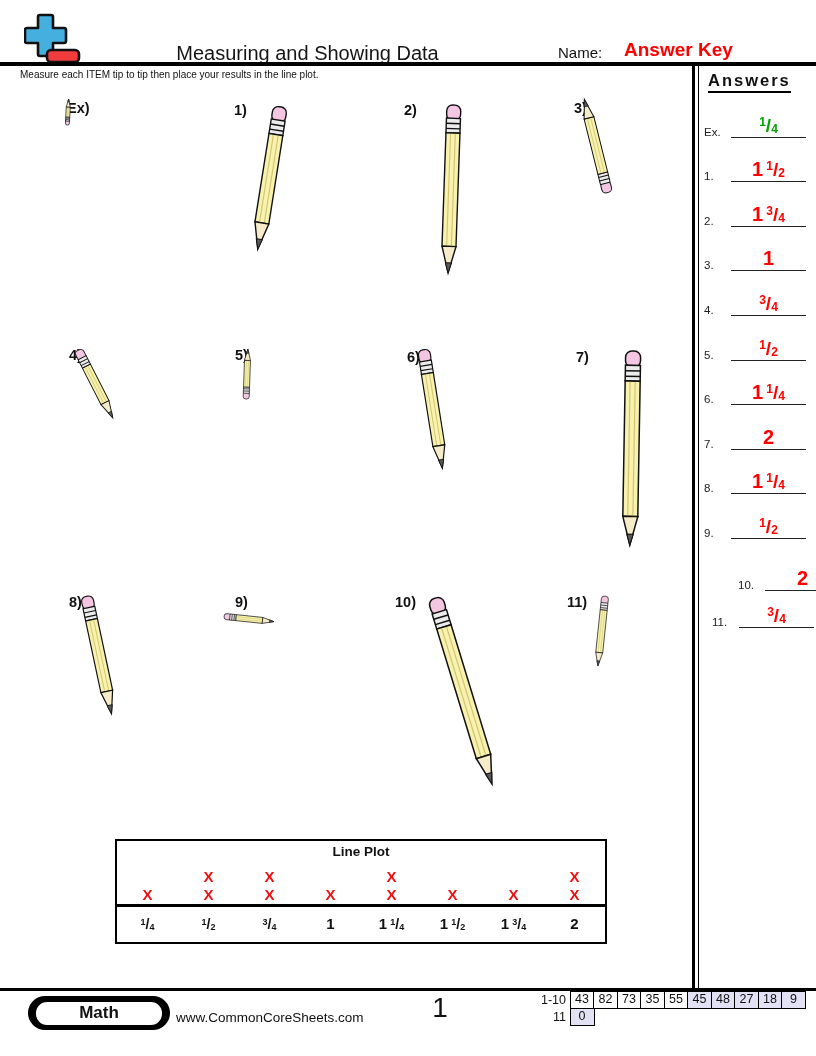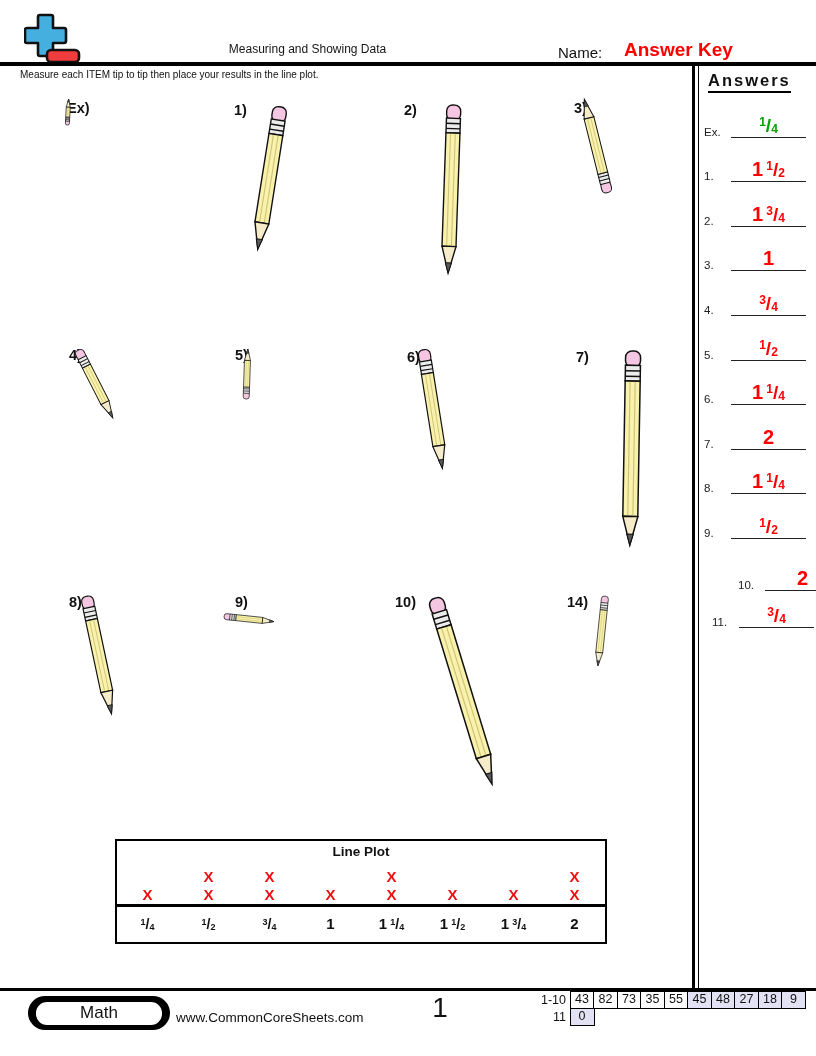--- a/index.html
+++ b/index.html
@@ -2,21 +2,21 @@
 <html><head>
 <meta charset="utf-8">
 <style>
   html,body{margin:0;padding:0;background:#fff;}
   .page{position:relative;width:816px;height:1056px;background:#fff;overflow:hidden;
         font-family:"Liberation Sans",sans-serif;color:#111;}
 
   
   .logo{position:absolute;left:24px;top:13px;}
   .title{position:absolute;left:155px;top:42px;width:305px;text-align:center;
-         font-size:12px;font-weight:normal;color:#151515;}
+         font-size:20px;font-weight:normal;color:#151515;}
   .name-label{position:absolute;left:558px;top:44px;font-size:15px;}
   .name-value{position:absolute;left:624px;top:39px;font-size:19px;font-weight:bold;color:#fe0000;}
   .head-rule{position:absolute;left:0;top:62px;width:816px;height:4px;background:#000;}
   .instruction{position:absolute;left:20px;top:69px;width:660px;font-size:10px;font-weight:normal;}
 
   
   .p-label{position:absolute;font-size:14.5px;font-weight:bold;margin-left:39px;}
   .pencil-svg{position:absolute;overflow:visible;}
 
   
@@ -45,21 +45,21 @@
   .plot-col{flex:1;display:flex;flex-direction:column;align-items:center;justify-content:flex-end;}
   .xmark{font-size:15px;font-weight:bold;line-height:18px;}
   .plot-labels{display:flex;height:33px;align-items:center;}
   .plot-lab{flex:1;text-align:center;font-weight:bold;font-size:15px;}
 
   
   .foot-rule{position:absolute;left:0;top:988px;width:816px;height:3px;background:#000;}
   .math-pill{position:absolute;left:28px;top:996px;width:142px;height:34px;background:#000;border-radius:17px;}
   .math-oval{position:absolute;left:6px;right:6px;top:3.5px;bottom:3.5px;background:#fff;
              border:2.5px solid #000;border-radius:13px;display:flex;align-items:center;
-             justify-content:center;font-size:17px;font-weight:normal;}
+             justify-content:center;font-size:17px;font-weight:bold;}
   .site{position:absolute;left:176px;top:1010px;font-size:13.5px;}
   .page-num{position:absolute;left:418px;top:992px;width:44px;text-align:center;font-size:28px;}
   .grading{position:absolute;left:534px;top:991px;}
   .grade-row{display:flex;align-items:stretch;height:18px;}
   .grade-row.second{margin-top:-1.5px;}
   .grade-label{width:32px;text-align:right;padding-right:5px;font-size:12.5px;line-height:18px;}
   .grade-cell{width:23px;border:1.5px solid #000;margin-left:-1.5px;text-align:center;
               font-size:12.5px;line-height:15px;background:#fff;}
 </style>
 </head>
@@ -225,21 +225,21 @@
       <rect x="0" y="14.25" width="15" height="15.75" fill="#ececec"></rect>
       <line x1="0" y1="19.7625" x2="15" y2="19.7625"></line>
       <line x1="0" y1="25.275" x2="15" y2="25.275"></line>
       <rect x="0" y="30" width="15" height="135.5" fill="#f8f2ac"></rect>
       <line x1="4.95" y1="31" x2="4.95" y2="164.5" stroke="#cfc378" stroke-width="1.2000000000000002"></line>
       <line x1="10.05" y1="31" x2="10.05" y2="164.5" stroke="#cfc378" stroke-width="1.2000000000000002"></line>
       <polygon points="0,165.5 15,165.5 7.5,194" fill="#f6ecca"></polygon>
       <polygon points="4.2,183.17 10.8,183.17 7.5,194" fill="#58595b" stroke-width="1.0499999999999998"></polygon>
     </g>
       </svg>
-      <div class="p-label" style="left: 528px; top: 594px;">14)</div>
+      <div class="p-label" style="left: 528px; top: 594px;">11)</div>
       <svg class="pencil-svg" width="19" height="82" style="left:591.5px;top:590px;transform:rotate(6deg);transform-origin:center center;">
     <g transform="translate(6,6)" stroke="#111111" stroke-width="0.7000000000000001">
       <rect x="0" y="0" width="7" height="8.649999999999999" rx="2.94" fill="#f4c6e2"></rect>
       <rect x="0" y="6.6499999999999995" width="7" height="7.3500000000000005" fill="#ececec"></rect>
       <line x1="0" y1="9.2225" x2="7" y2="9.2225"></line>
       <line x1="0" y1="11.795" x2="7" y2="11.795"></line>
       <rect x="0" y="14" width="7" height="42.7" fill="#f8f2ac"></rect>
       <line x1="2.31" y1="15" x2="2.31" y2="55.7" stroke="#cfc378" stroke-width="0.56"></line>
       <line x1="4.69" y1="15" x2="4.69" y2="55.7" stroke="#cfc378" stroke-width="0.56"></line>
       <polygon points="0,56.7 7,56.7 3.5,70" fill="#f6ecca"></polygon>

